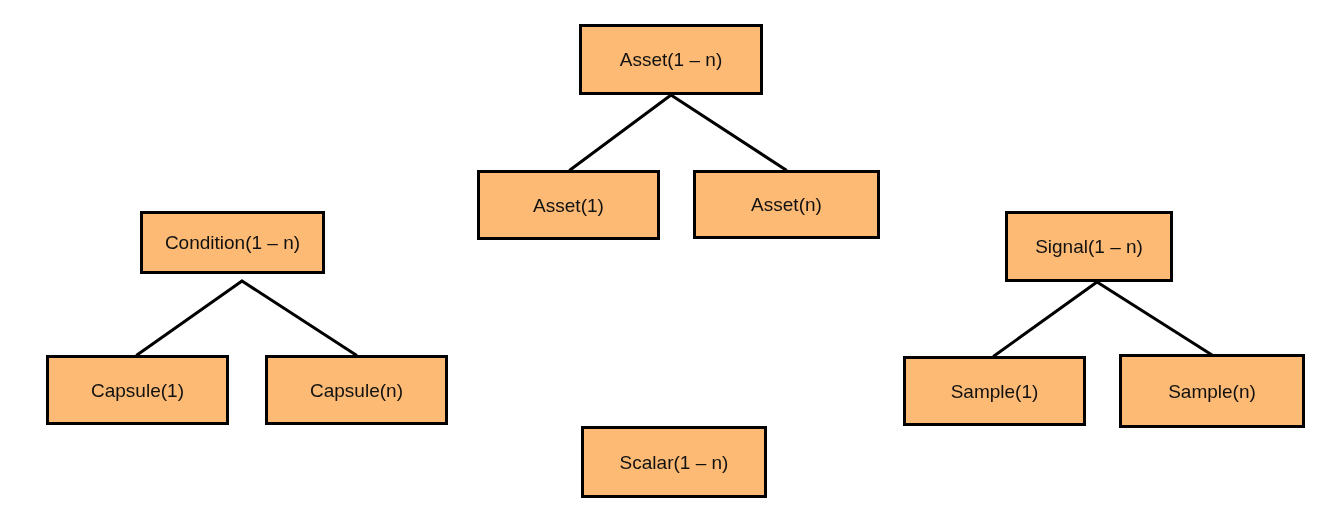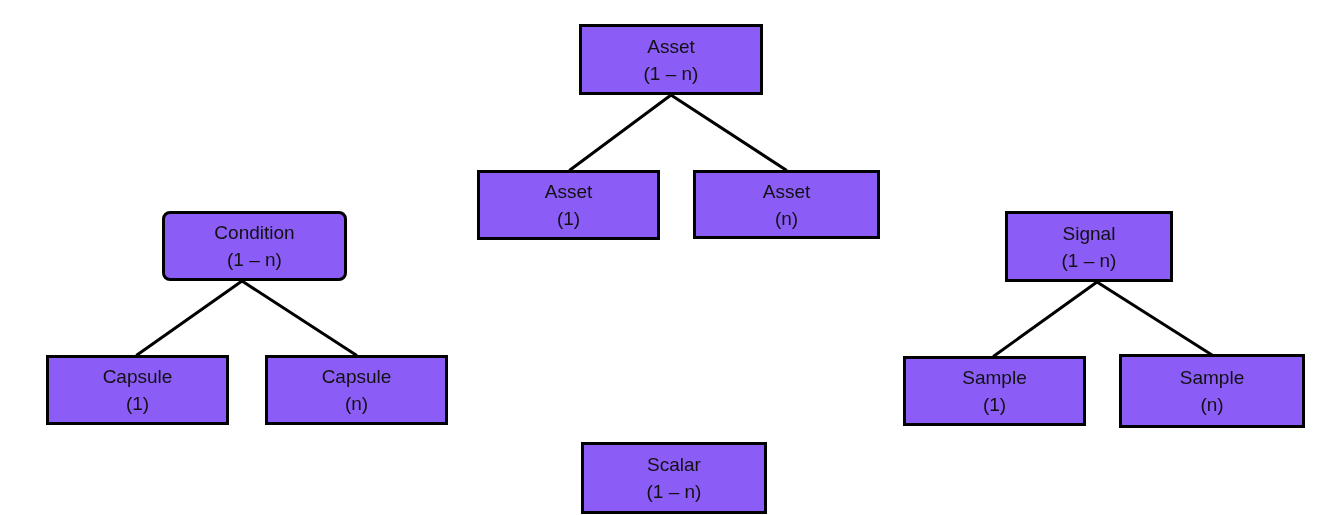--- a/index.html
+++ b/index.html
@@ -24,41 +24,41 @@
   }
   .edge {
     stroke: #000000;
     stroke-width: 3;
     stroke-linecap: round;
   }
   .node {
     position: absolute;
     box-sizing: border-box;
     border: 3px solid #000000;
-    background: #8b5cf6;
+    background: #fdba74;
     display: flex;
-    flex-direction: column;
+    flex-direction: row;
     align-items: center;
     justify-content: center;
     text-align: center;
     color: #111111;
     font-size: 19px;
     line-height: 27px;
   }
   
   .n-asset-parent { left: 579px; top: 24px;  width: 184px; height: 71px; }
   .n-asset-1      { left: 477px; top: 170px; width: 183px; height: 70px; }
   .n-asset-n      { left: 693px; top: 170px; width: 187px; height: 69px; }
-  .n-condition    { left: 162px; top: 211px; width: 185px; height: 70px; border-radius: 8px; }
+  .n-condition    { left: 140px; top: 211px; width: 185px; height: 63px; }
   .n-capsule-1    { left: 46px;  top: 355px; width: 183px; height: 70px; }
   .n-capsule-n    { left: 265px; top: 355px; width: 183px; height: 70px; }
   .n-signal       { left: 1005px; top: 211px; width: 168px; height: 71px; }
   .n-sample-1     { left: 903px;  top: 356px; width: 183px; height: 70px; }
   .n-sample-n     { left: 1119px; top: 354px; width: 186px; height: 74px; }
-  .n-scalar       { left: 581px;  top: 426px; width: 186px; height: 72px; margin-top: 16px; }
+  .n-scalar       { left: 581px;  top: 426px; width: 186px; height: 72px; }
 </style>
 </head>
 <body>
 
 <div class="canvas">
 
   <svg class="edges" width="1342" height="515" viewBox="0 0 1342 515" aria-hidden="true">
     <line class="edge" x1="671" y1="95" x2="570" y2="170"></line>
     <line class="edge" x1="671" y1="95" x2="786" y2="170"></line>
     <line class="edge" x1="242" y1="281" x2="137" y2="355"></line>

